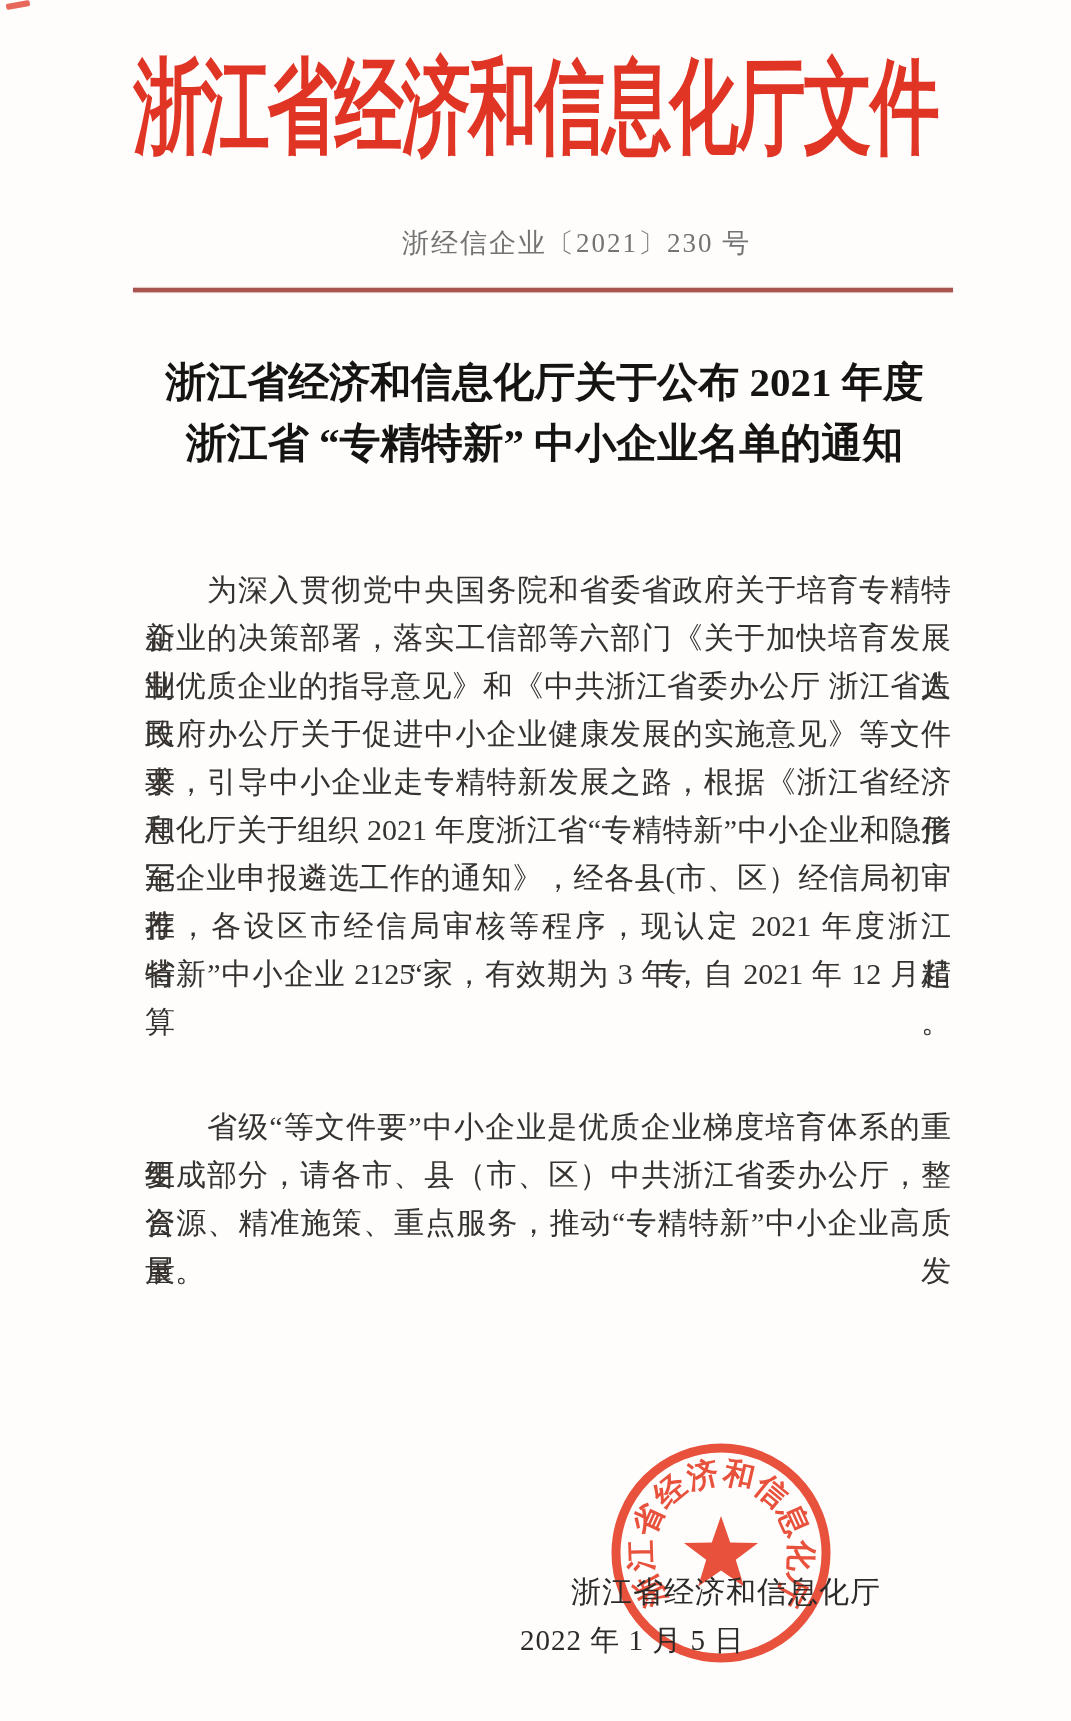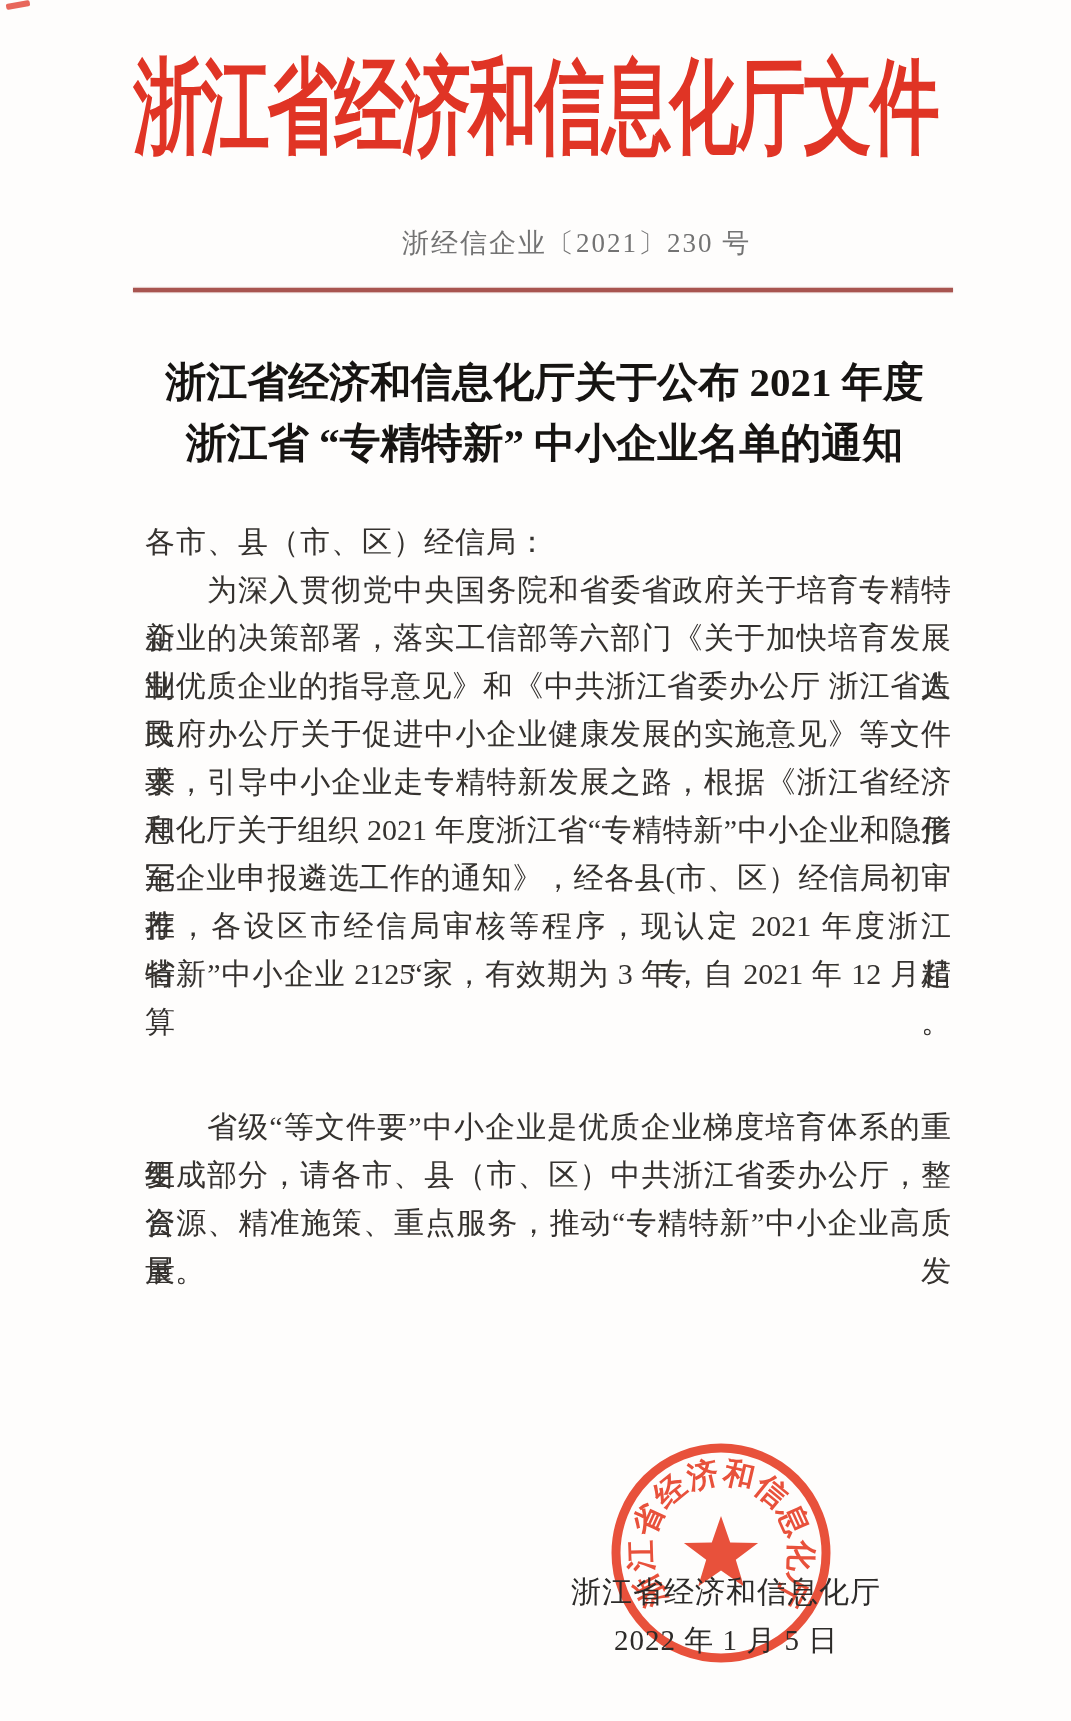--- a/index.html
+++ b/index.html
@@ -58,21 +58,21 @@
   .short{text-align:left;text-align-last:left;}
   .attachment{
     top:1366px;height:48px;line-height:48px;padding-left:62px;letter-spacing:.5px;
   }
   .signer{
     position:absolute;top:1568px;left:520px;width:412px;height:48px;line-height:48px;
     text-align:center;font-size:30px;color:#2d2b29;letter-spacing:1px;
   }
   .datefoot{
     position:absolute;top:1616px;left:520px;width:412px;height:48px;line-height:48px;
-    text-align:center;font-size:29px;color:#2d2b29;letter-spacing:1px;
+    text-align:left;font-size:29px;color:#2d2b29;letter-spacing:1px;
   }
   .seal{
     position:absolute;left:604px;top:1436px;width:234px;height:234px;
     opacity:.93;mix-blend-mode:multiply;
   }
   .seal text{
     font-family:"Liberation Serif","DejaVu Serif",serif;
     font-size:31px;font-weight:bold;fill:var(--seal_red);
   }
 </style>
@@ -89,21 +89,20 @@
 
   <div class="docnum">浙经信企业〔2021〕230 号</div>
 
   <div class="redline"></div>
 
   <div class="title">
     <div>浙江省经济和信息化厅关于公布 2021 年度</div>
     <div>浙江省 “专精特新” 中小企业名单的通知</div>
   </div>
 
-  <div class="bodytext salutation">各市、县（市、区）经信局：</div>
 
   <div class="bodytext para p1">
     <span class="bline fill indent">为深入贯彻党中央国务院和省委省政府关于培育专精特新</span>
     <span class="bline fill">企业的决策部署，落实工信部等六部门《关于加快培育发展制造</span>
     <span class="bline fill">业优质企业的指导意见》和《中共浙江省委办公厅 浙江省人民</span>
     <span class="bline fill">政府办公厅关于促进中小企业健康发展的实施意见》等文件要</span>
     <span class="bline fill">求，引导中小企业走专精特新发展之路，根据《浙江省经济和信</span>
     <span class="bline fill">息化厅关于组织 2021 年度浙江省“专精特新”中小企业和隐形冠</span>
     <span class="bline fill">军企业申报遴选工作的通知》，经各县(市、区）经信局初审推</span>
     <span class="bline fill">荐，各设区市经信局审核等程序，现认定 2021 年度浙江省“专精</span>

